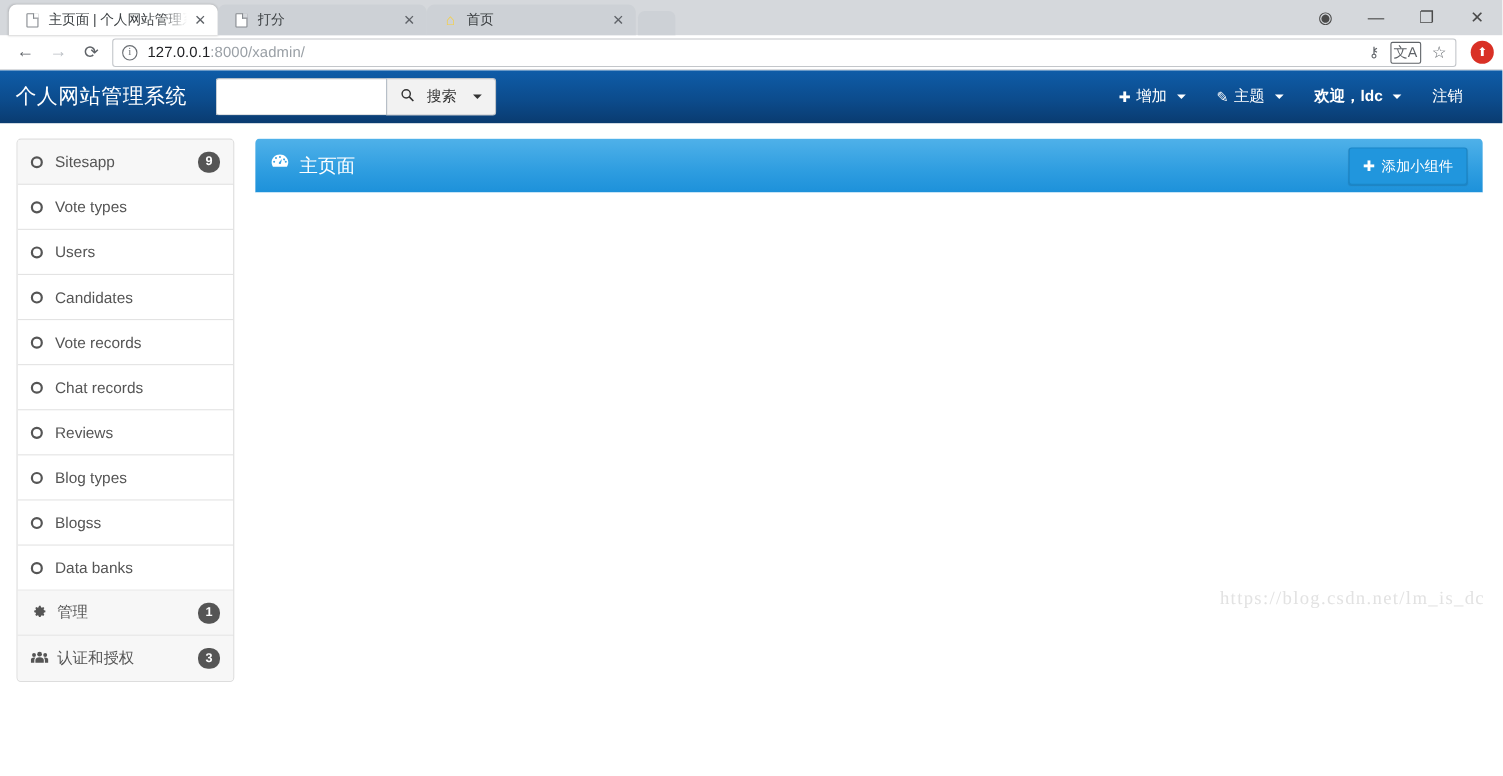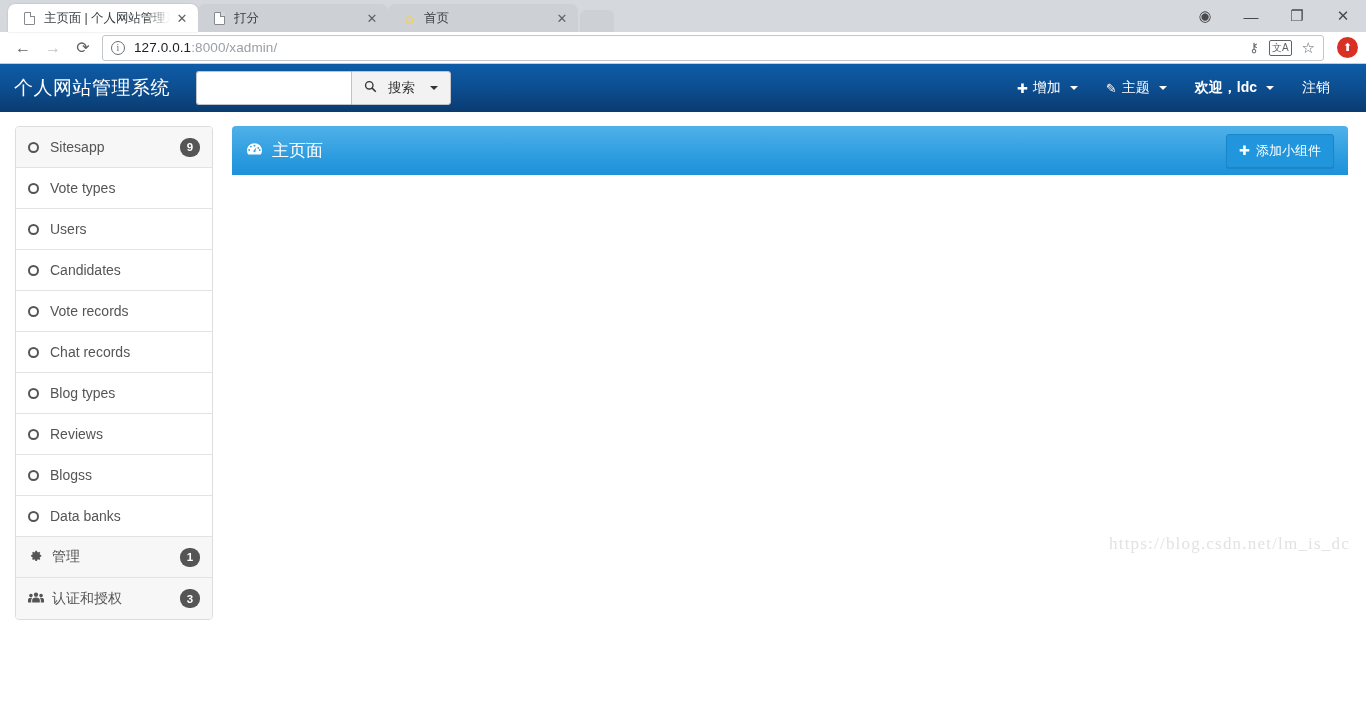--- a/index.html
+++ b/index.html
@@ -170,21 +170,21 @@
 
   .content { flex: 1; margin: 0 18px 0 19px; }
   .panel { border-radius: 4px; overflow: hidden; }
   .panel-head {
     height: 49px;
     background: linear-gradient(to bottom, #4fb1e9 0%, #2e9de0 60%, #1d91da 100%);
     display: flex; align-items: center; padding: 0 14px;
   }
   .panel-title {
     color: #fff; font-size: 17px; display: flex;
-    align-items: center; gap: 9px;
+    align-items: flex-start; gap: 9px;
   }
   .dash-ico { font-size: 15px; }
   .add-widget {
     margin-left: auto; background: #2196dd;
     border: 1px solid #1a86c8; border-radius: 3px;
     color: #fff; font-size: 13px; padding: 7px 12px;
     display: flex; align-items: center; gap: 6px; white-space: nowrap;
     box-shadow: 0 1px 1px rgba(0,0,0,.12);
   }
   .panel-body { min-height: 6px; background: #fff; }
@@ -238,21 +238,21 @@
   <div class="toolbar">
     <div class="navbtn">←</div>
     <div class="navbtn fwd">→</div>
     <div class="navbtn">⟳</div>
 
     <div class="omnibox">
       <span class="info-ico">i</span>
       <span class="url"><b>127.0.0.1</b><span>:8000/xadmin/</span></span>
       <span class="omni-icons">
         <span>⚷</span>
-        <span style="font-size:10px;border:1px solid #5f6368;border-radius:2px;padding:0 2px;">文A</span>
+        <span style="font-size:13px;border:1px solid #5f6368;border-radius:2px;padding:0 2px;">文A</span>
         <span style="font-size:15px;">☆</span>
       </span>
     </div>
 
     <div class="ext-badge">⬆</div>
   </div>
 
   <div class="app">
 
     <div class="navbar">
@@ -316,25 +316,25 @@
         <div class="side-row">
           <span class="circ"></span>
           <span class="side-label">Vote records</span>
         </div>
         <div class="side-row">
           <span class="circ"></span>
           <span class="side-label">Chat records</span>
         </div>
         <div class="side-row">
           <span class="circ"></span>
+          <span class="side-label">Reviews</span>
+        </div>
+        <div class="side-row">
+          <span class="circ"></span>
           <span class="side-label">Blog types</span>
-        </div>
-        <div class="side-row">
-          <span class="circ"></span>
-          <span class="side-label">Reviews</span>
         </div>
         <div class="side-row">
           <span class="circ"></span>
           <span class="side-label">Blogss</span>
         </div>
         <div class="side-row">
           <span class="circ"></span>
           <span class="side-label">Data banks</span>
         </div>
         <div class="side-row group">

